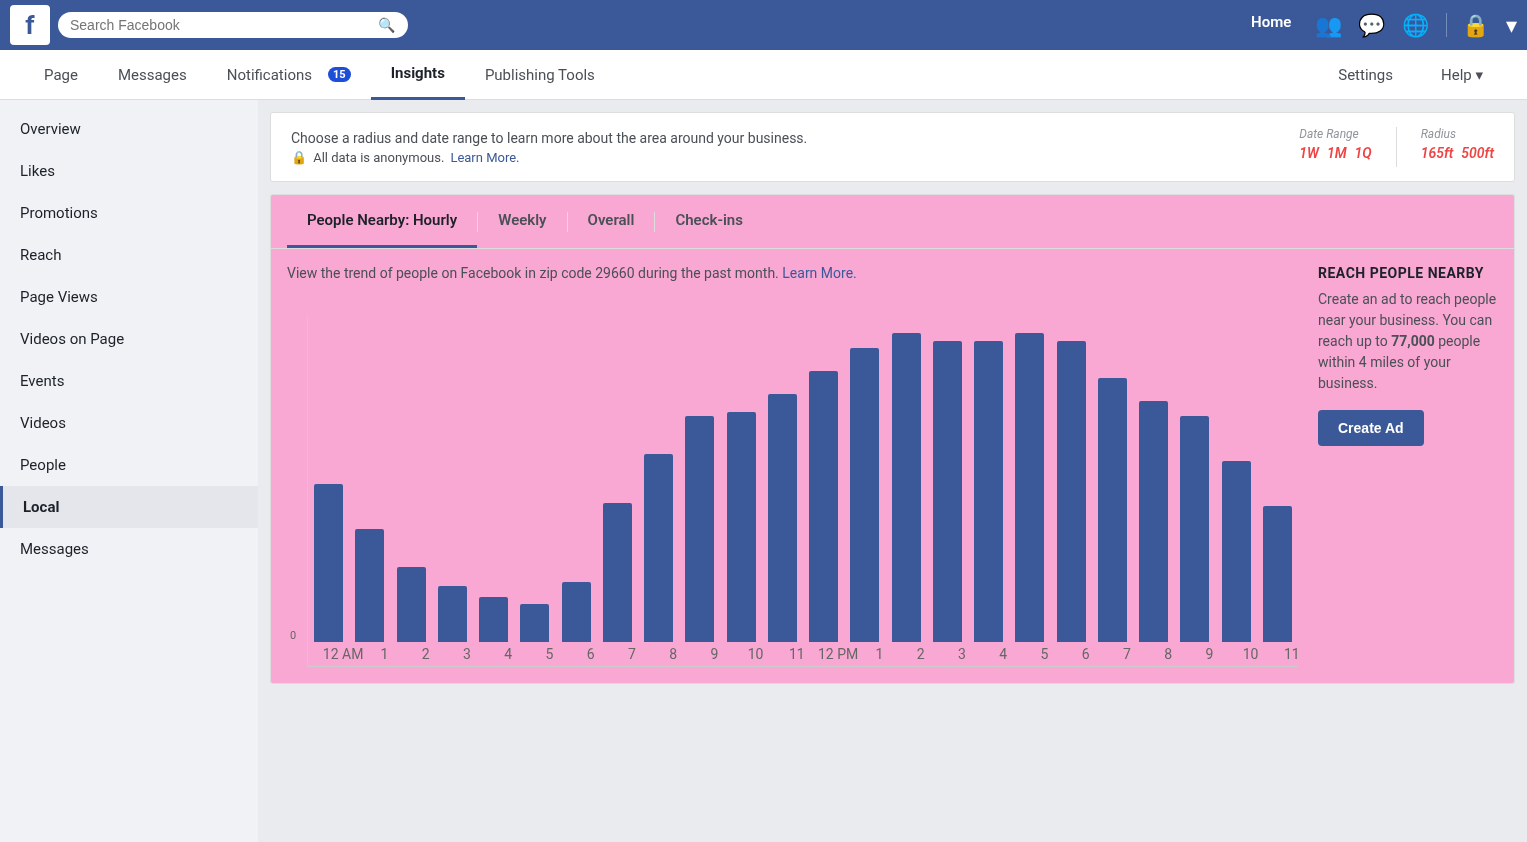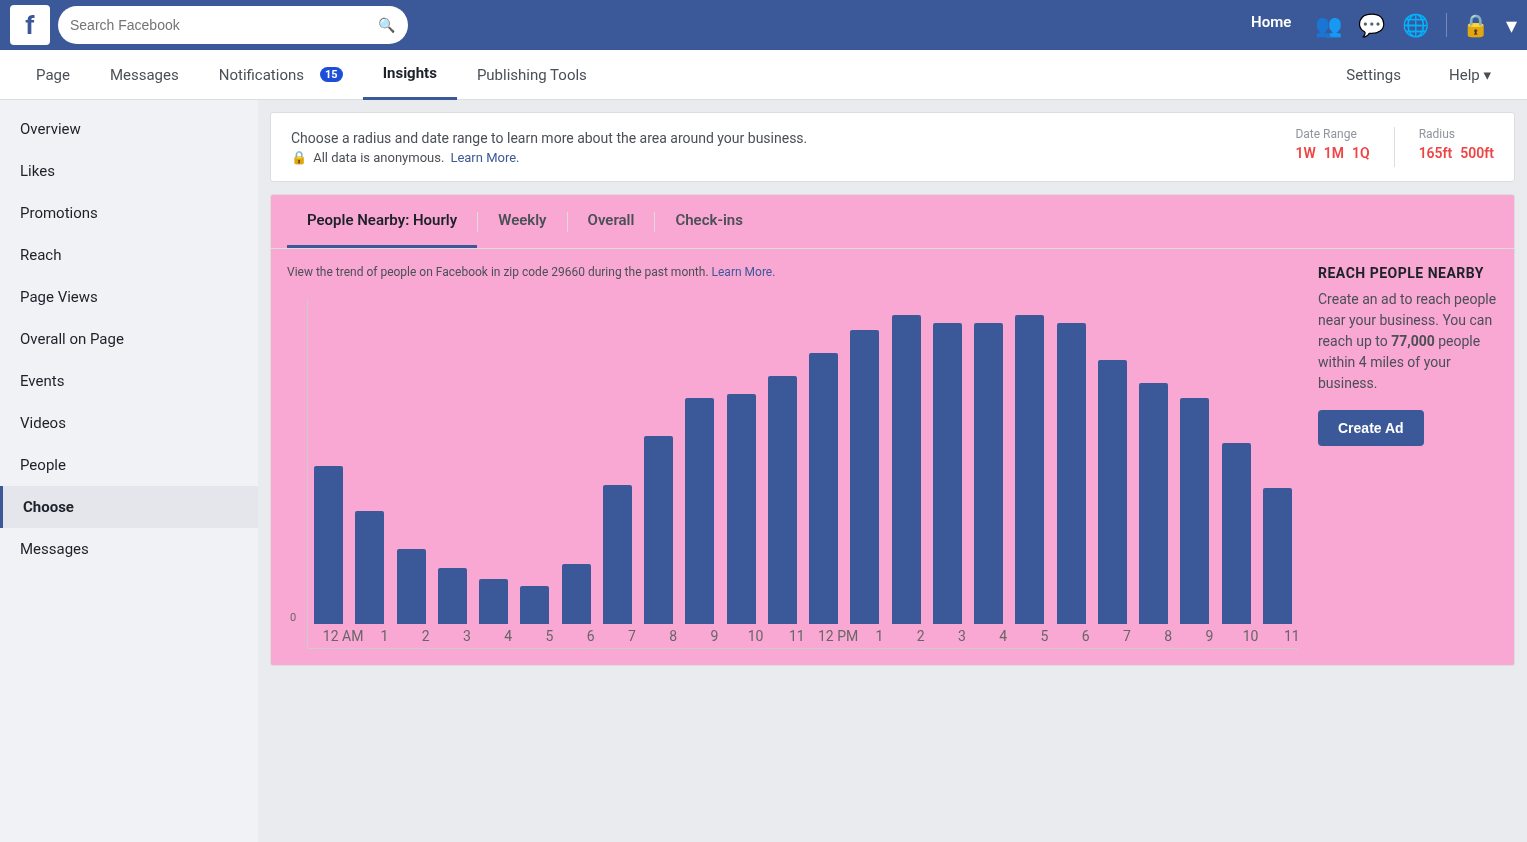--- a/index.html
+++ b/index.html
@@ -20,21 +20,21 @@
       border-radius: 4px;
       display: flex; align-items: center; justify-content: center;
       font-size: 26px; font-weight: bold; color: #3b5998;
       margin-right: 8px; flex-shrink: 0;
     }
     .search-bar {
       background: #fff;
       border-radius: 20px;
       display: flex; align-items: center;
       padding: 8px 12px;
-      height: 38px;
+      height: 26px;
       width: 350px;
     }
     .search-bar input {
       border: none; outline: none;
       font-size: 14px; color: #333;
       width: 100%;
       background: transparent;
     }
     .search-icon { color: #999; font-size: 14px; }
     .top-nav-right {
@@ -49,21 +49,21 @@
       color: #fff; font-size: 22px; cursor: pointer;
     }
     .nav-divider { width: 1px; height: 24px; background: rgba(255,255,255,0.3); }
 
     
     .page-tabs {
       background: #fff;
       border-bottom: 1px solid #ddd;
       display: flex;
       align-items: center;
-      padding: 0 16px;
+      padding: 0 24px;
       height: 50px;
       position: fixed; top: 50px; left: 0; right: 0; z-index: 99;
     }
     .page-tab {
       padding: 0 20px;
       height: 50px;
       display: flex; align-items: center;
       font-size: 15px; color: #4b4f56;
       cursor: pointer; position: relative;
       white-space: nowrap;
@@ -125,20 +125,21 @@
       align-items: center;
       margin-bottom: 12px;
     }
     .info-banner-text { flex: 1; font-size: 14px; color: #4b4f56; }
     .info-banner-text .anon-row { display: flex; align-items: center; gap: 6px; margin-top: 4px; font-size: 13px; color: #4b4f56; }
     .info-banner-text a { color: #3b5998; text-decoration: none; }
     .lock-icon { font-size: 13px; color: #666; }
     .date-radius {
       display: flex; gap: 24px;
       align-items: flex-start;
+      font-style: italic;
     }
     .dr-group { display: flex; flex-direction: column; gap: 4px; }
     .dr-label { font-size: 12px; color: #90949c; }
     .dr-options { display: flex; gap: 8px; }
     .dr-option { font-size: 14px; color: #ef4444; cursor: pointer; font-weight: 600; }
     .dr-divider { width: 1px; height: 40px; background: #ddd; }
 
     
     .chart-card {
       background: #f9a8d4;
@@ -161,21 +162,21 @@
       color: #1d2129;
       border-bottom: 3px solid #3b5998;
     }
     .chart-tab-divider { width: 1px; height: 20px; background: #ddd; align-self: center; }
 
     .chart-body {
       display: flex;
       padding: 16px;
     }
     .chart-main { flex: 1; }
-    .chart-description { font-size: 12px; color: #4b4f56; margin-bottom: 20px; }
+    .chart-description { font-size: 14px; color: #4b4f56; margin-bottom: 36px; }
     .chart-description a { color: #3b5998; text-decoration: none; }
 
     .bar-chart {
       position: relative;
       height: 350px;
       display: flex;
       align-items: flex-end;
       gap: 0;
       padding-bottom: 24px;
       border-left: 1px solid #ccc;
@@ -263,25 +264,25 @@
 </div>
 
 <div class="main-layout">
 
   <aside class="sidebar">
     <div class="sidebar-item">Overview</div>
     <div class="sidebar-item">Likes</div>
     <div class="sidebar-item">Promotions</div>
     <div class="sidebar-item">Reach</div>
     <div class="sidebar-item">Page Views</div>
-    <div class="sidebar-item">Overall on Page</div>
+    <div class="sidebar-item">Videos on Page</div>
     <div class="sidebar-item">Events</div>
     <div class="sidebar-item">Videos</div>
     <div class="sidebar-item">People</div>
-    <div class="sidebar-item active">Choose</div>
+    <div class="sidebar-item active">Local</div>
     <div class="sidebar-item">Messages</div>
   </aside>
 
   <main class="content">
 
     <div class="info-banner">
       <div class="info-banner-text">
         <div>Choose a radius and date range to learn more about the area around your business.</div>
         <div class="anon-row">
           <span class="lock-icon">🔒</span>

